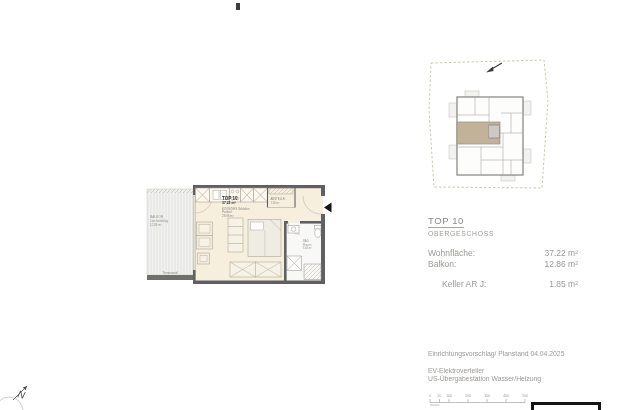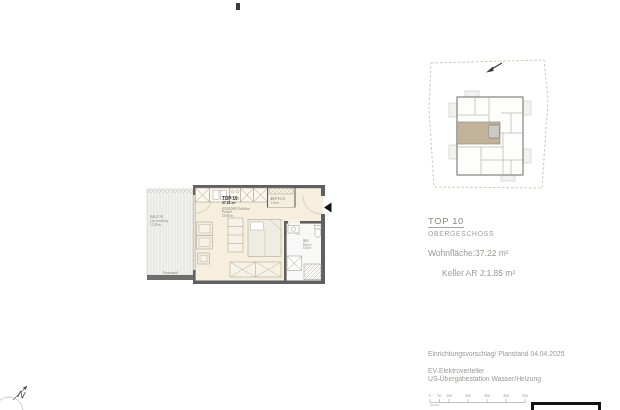--- a/index.html
+++ b/index.html
@@ -11,21 +11,21 @@
   svg text { font-family:"Liberation Sans", sans-serif; }
 
   .abs { position:absolute; }
 
   
   .info { position:absolute; left:428px; top:210px; width:150px; }
   .info-title { display:inline-block; font-size:9.5px; letter-spacing:0.6px;
                 color:#8d8b86; border-bottom:1px solid #a8a6a1; padding-bottom:1px; }
   .info-subtitle { font-size:6.8px; letter-spacing:0.7px; margin-top:2px; color:#9b9995; }
   .info-rows { margin-top:11px; }
-  .info-row { display:flex; font-size:8.5px; line-height:11px; color:#9b9995; }
+  .info-row { display:flex; justify-content:space-between; font-size:8.5px; line-height:11px; color:#9b9995; }
   .info-row.spaced { margin-top:9px;padding-left:14px; }
 
   
   .footer { position:absolute; left:428px; top:350px; width:185px; font-size:6.8px; line-height:8.5px; color:#9b9995; }
   .f-line.l2 { margin-top:8px; }
   .scalebar { margin-top:8px; }
 
   
   .logo-box { position:absolute; left:531px; top:402px; width:70px; height:20px;
               border:3px solid #141414; background:#ffffff; }
@@ -217,20 +217,24 @@
   </g>
 </svg>
 
 <div class="info">
   <div class="info-title">TOP 10</div>
   <div class="info-subtitle">OBERGESCHOSS</div>
   <div class="info-rows">
     <div class="info-row">
       <span>Wohnfläche:</span>
       <span>37.22 m²</span>
+    </div>
+    <div class="info-row">
+      <span>Balkon:</span>
+      <span>12.86 m²</span>
     </div>
     <div class="info-row spaced">
       <span>Keller AR J:</span>
       <span>1.85 m²</span>
     </div>
   </div>
 </div>
 
 <div class="footer">
   <div class="f-line">Einrichtungsvorschlag/ Planstand 04.04.2025</div>

